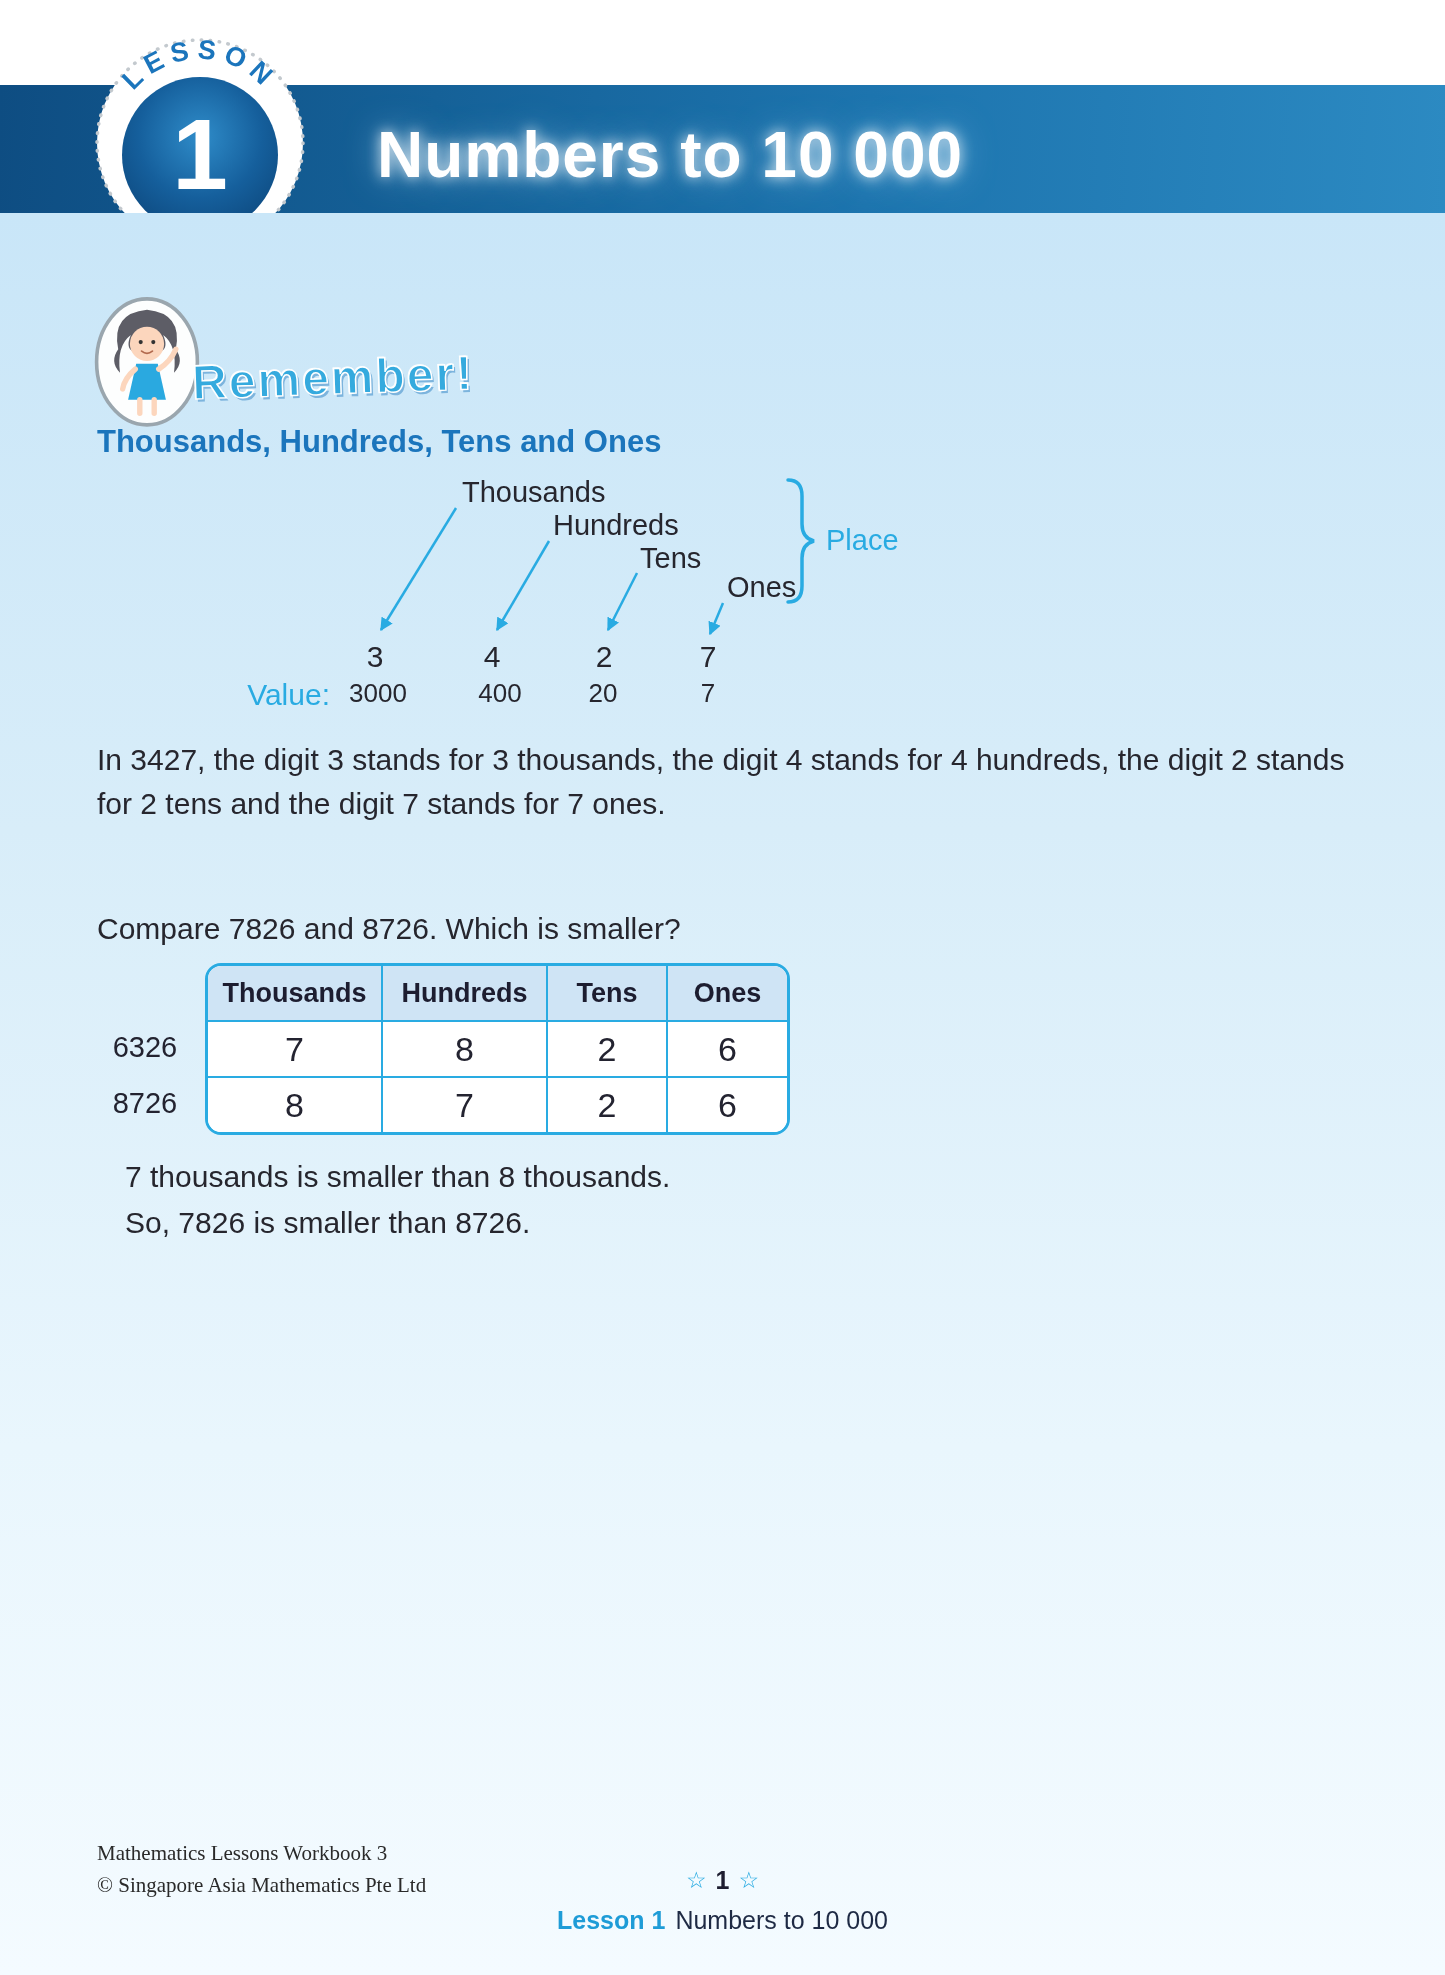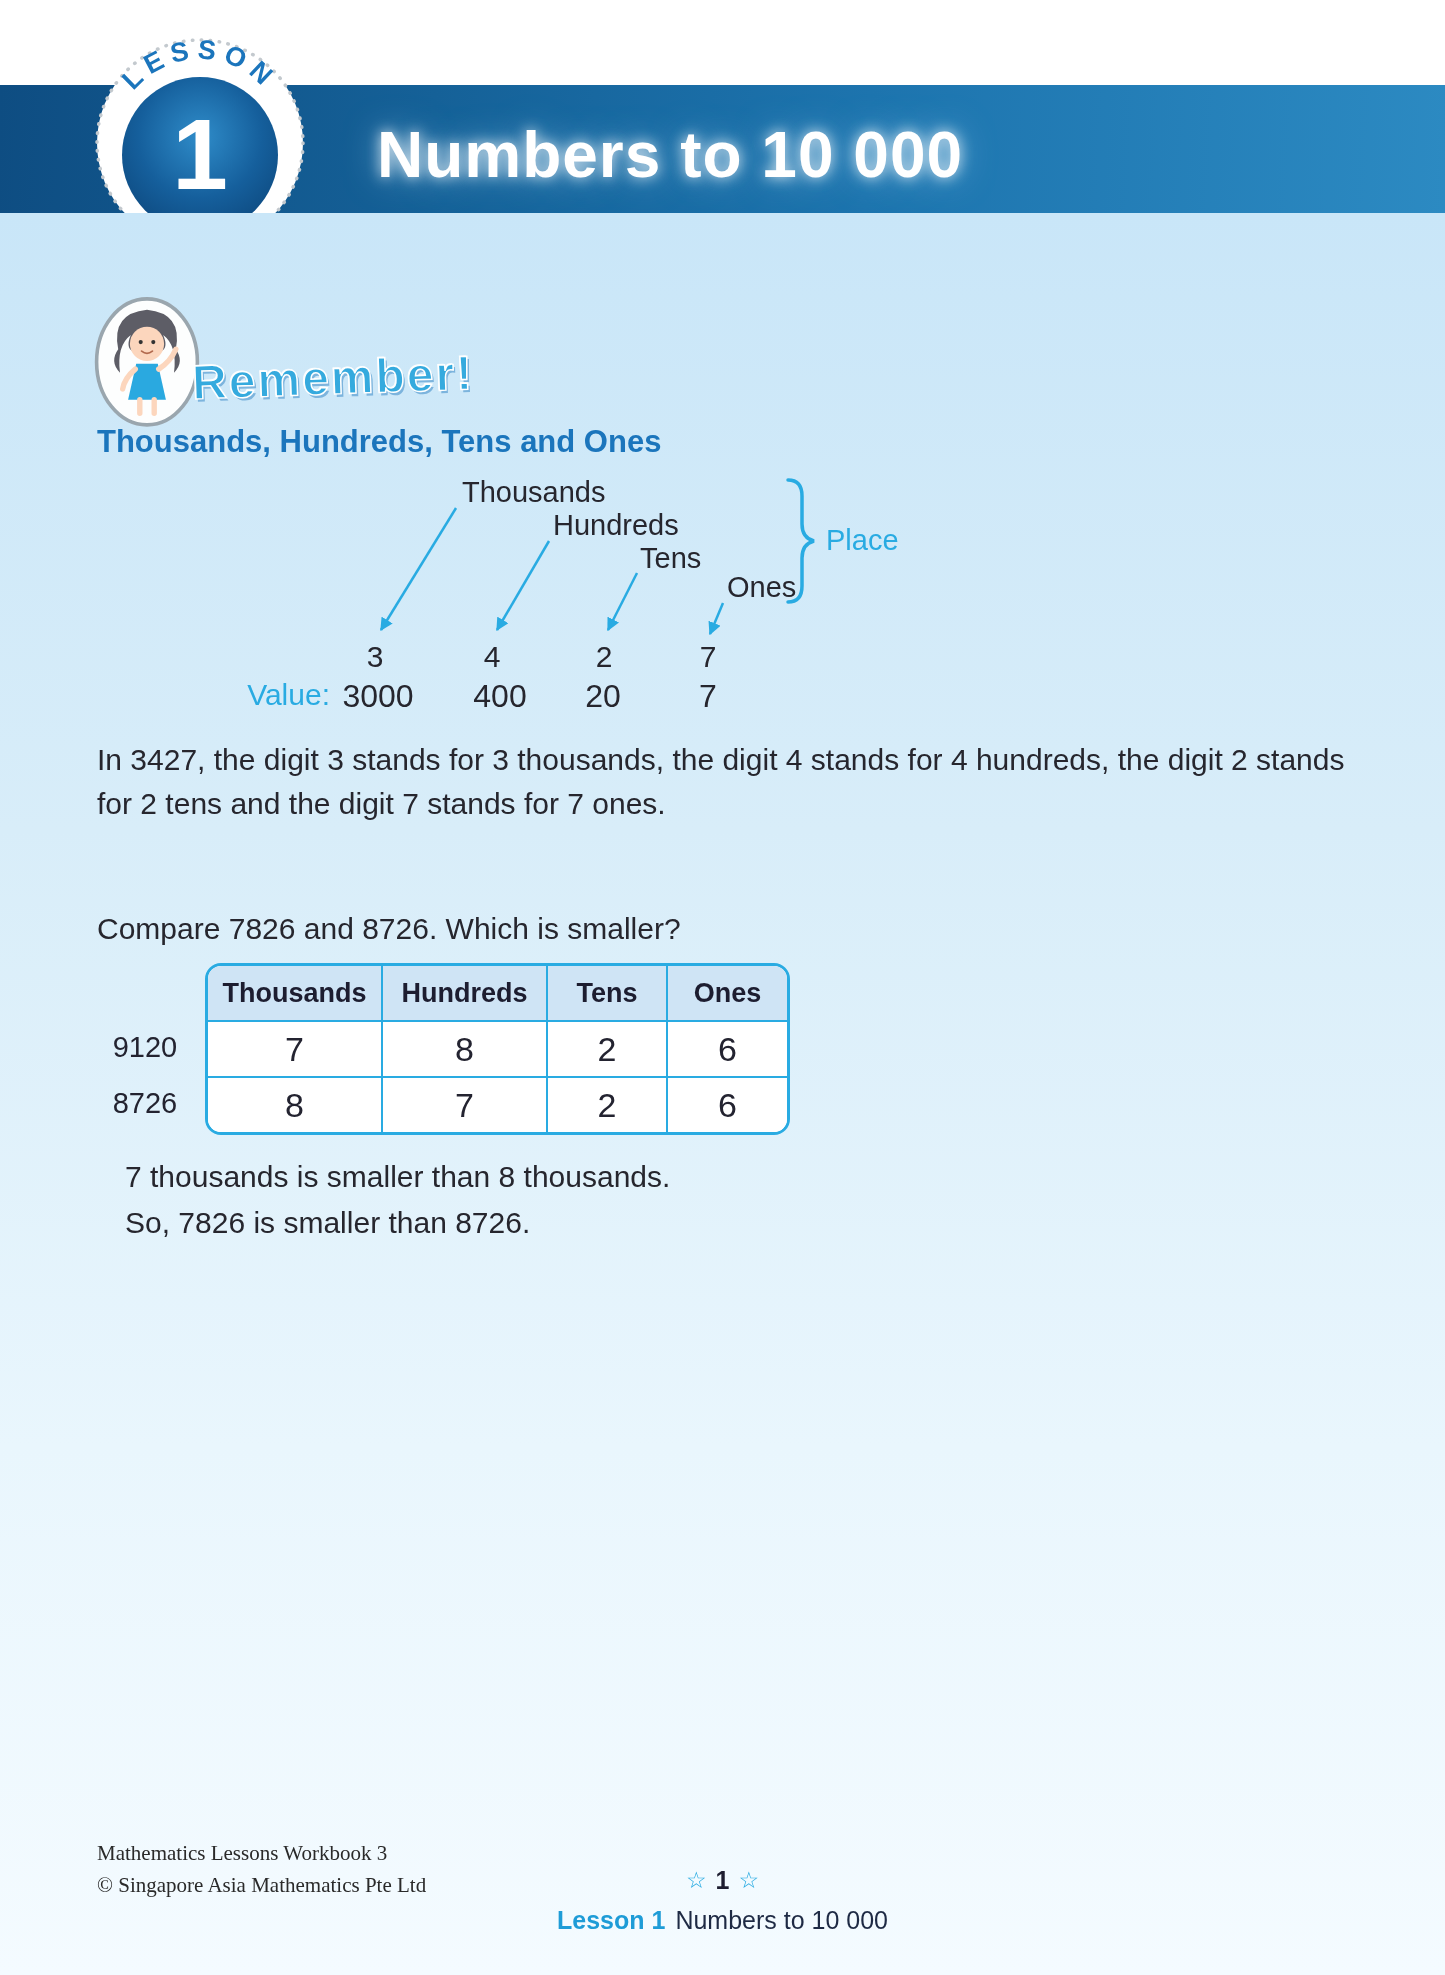--- a/index.html
+++ b/index.html
@@ -32,21 +32,21 @@
     text-shadow:2px 3px 0 rgba(27,117,188,.45),-1px -1px 0 rgba(255,255,255,.85);
     transform:rotate(-2deg);white-space:nowrap;
   }
   .h-blue{position:absolute;font-size:31px;font-weight:bold;color:#1b75bc;white-space:nowrap;}
   .h-place{left:97px;top:424px;}
   .h-compare{left:97px;top:863px;}
   
   .pv-label{position:absolute;font-size:29px;color:#26262e;white-space:nowrap;}
   .diagram-arrows{position:absolute;left:0;top:0;width:1445px;height:760px;pointer-events:none;}
   .pv-digit{position:absolute;top:640px;width:80px;text-align:center;font-size:30px;color:#26262e;}
-  .pv-value{position:absolute;top:678px;width:110px;text-align:center;font-size:32px;color:#26262e;}
+  .pv-value{position:absolute;top:678px;width:110px;text-align:center;font-size:26px;color:#26262e;}
   .pv-value-label{position:absolute;left:225px;top:678px;width:105px;text-align:right;font-size:30px;color:#29abe2;}
   .brace-label{position:absolute;left:826px;top:524px;font-size:29px;color:#29abe2;}
   .pv-paragraph{
     position:absolute;left:97px;top:738px;width:1255px;
     font-size:30px;line-height:1.47;color:#26262e;
   }
   .compare-question{position:absolute;left:97px;top:912px;font-size:30px;color:#26262e;white-space:nowrap;}
   
   .cmp-table{
     position:absolute;left:205px;top:963px;width:585px;box-sizing:border-box;
@@ -162,21 +162,21 @@
   <span class="pv-value-label">Value:</span>
   <span class="pv-value" style="left:323px;">3000</span>
   <span class="pv-value" style="left:445px;">400</span>
   <span class="pv-value" style="left:548px;">20</span>
   <span class="pv-value" style="left:653px;">7</span>
 
   <div class="pv-paragraph">In 3427, the digit 3 stands for 3 thousands, the digit 4 stands for 4 hundreds, the digit 2 stands for 2 tens and the digit 7 stands for 7 ones.</div>
 
   <div class="compare-question">Compare 7826 and 8726. Which is smaller?</div>
 
-  <span class="row-label row-label-1">9120</span>
+  <span class="row-label row-label-1">6326</span>
   <span class="row-label row-label-2">8726</span>
 
   <div class="cmp-table">
     <div class="cmp-row cmp-head">
       <div class="cmp-cell">Thousands</div>
       <div class="cmp-cell">Hundreds</div>
       <div class="cmp-cell">Tens</div>
       <div class="cmp-cell">Ones</div>
     </div>
     <div class="cmp-row cmp-body">

